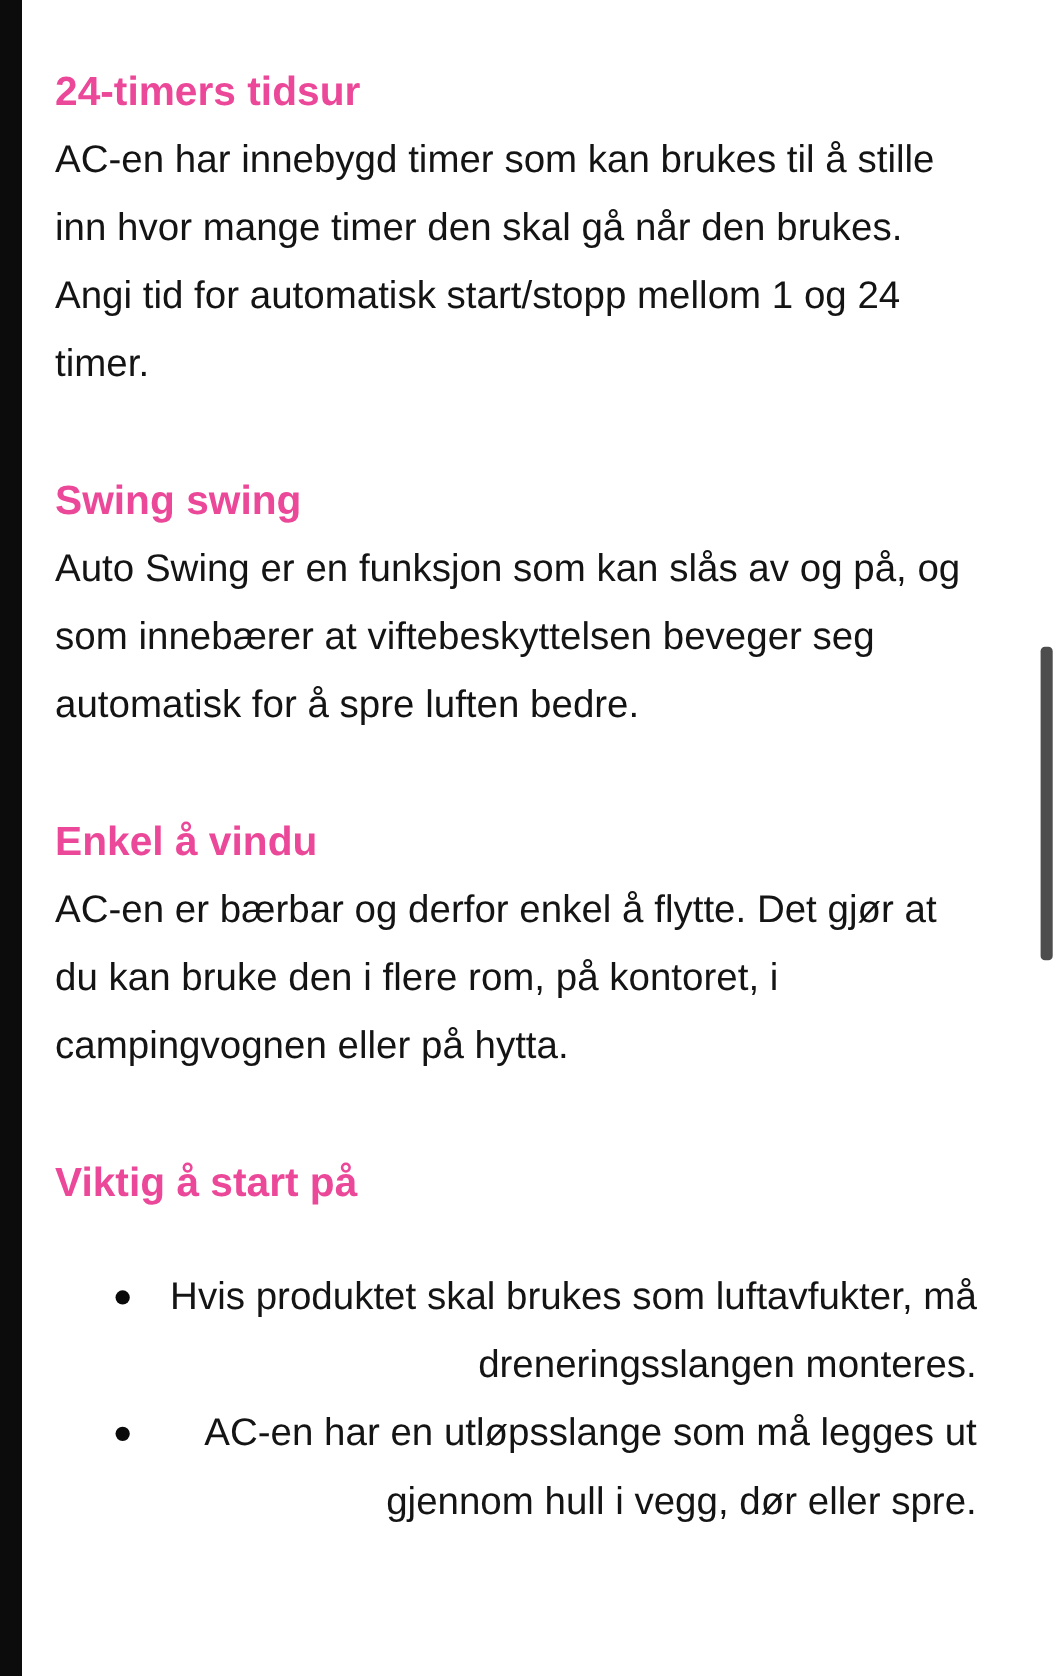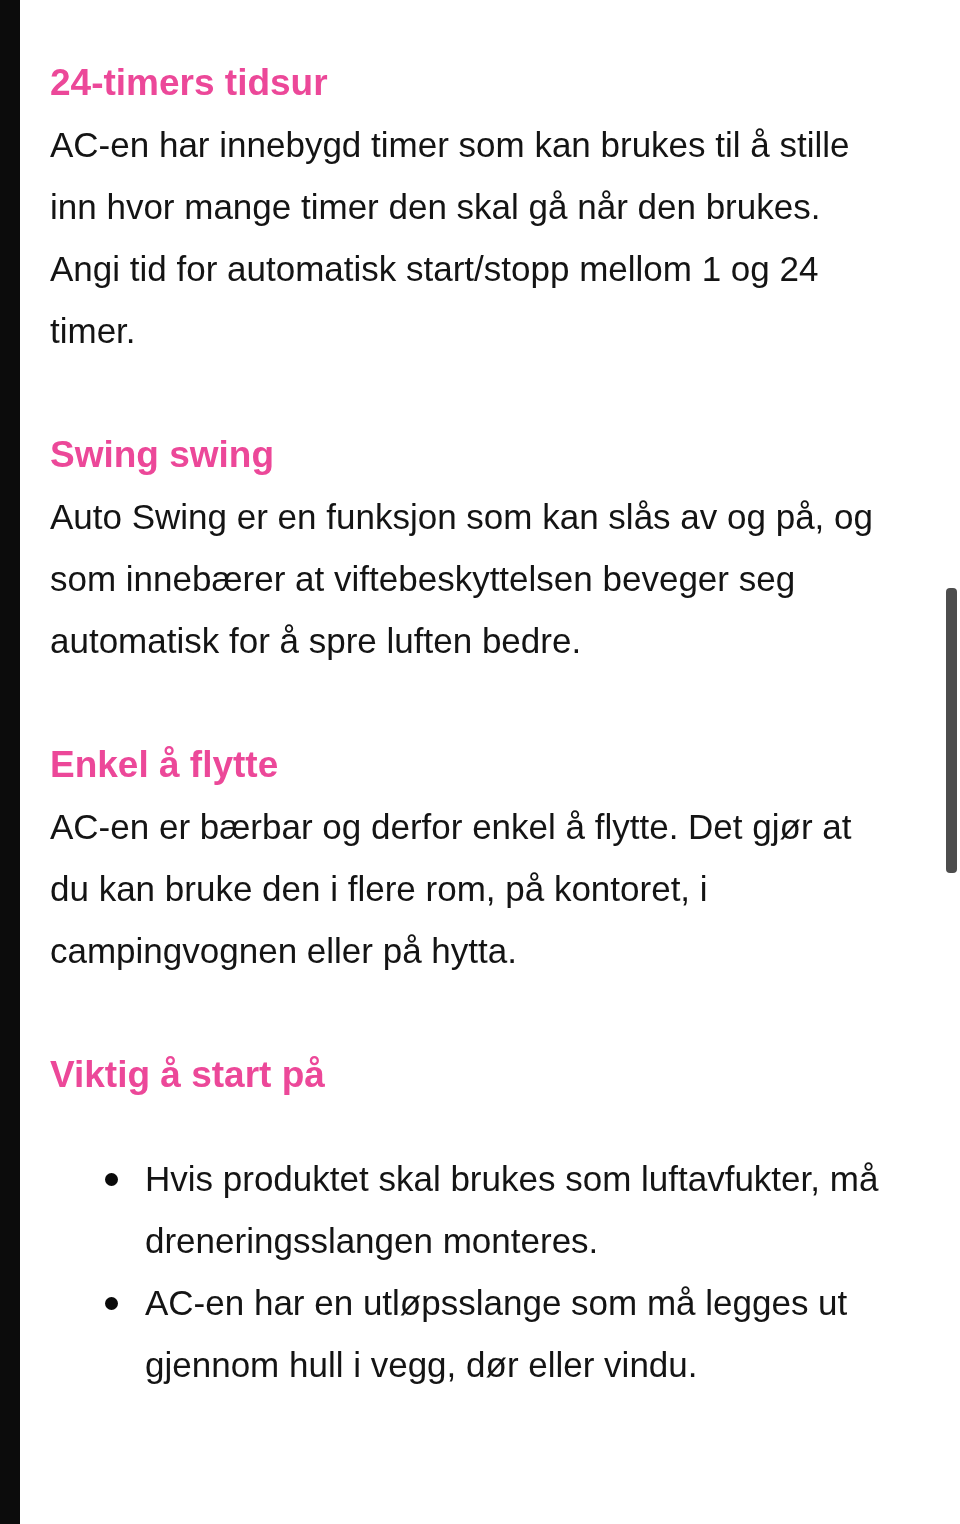--- a/index.html
+++ b/index.html
@@ -36,20 +36,21 @@
     font-size: 37px;
     line-height: 62px;
     font-weight: 700;
     color: #ec4899;
   }
   p { font-weight: 400; }
   ul.bullets {
     list-style: none;
     margin-top: 42px;
     padding-left: 55px;
+    text-align: right;
   }
   ul.bullets li {
     position: relative;
     padding-left: 40px;
   }
   .bullet {
     position: absolute;
     left: 0; top: 25px;
     width: 13px; height: 13px;
     border-radius: 50%;
@@ -68,31 +69,31 @@
     <h2>24-timers tidsur</h2>
     <p>AC-en har innebygd timer som kan brukes til å stille inn hvor mange timer den skal gå når den brukes. Angi tid for automatisk start/stopp mellom 1 og 24 timer.</p>
   </section>
 
   <section>
     <h2>Swing swing</h2>
     <p>Auto Swing er en funksjon som kan slås av og på, og som innebærer at viftebeskyttelsen beveger seg automatisk for å spre luften bedre.</p>
   </section>
 
   <section>
-    <h2>Enkel å flytte</h2>
+    <h2>Enkel å vindu</h2>
     <p>AC-en er bærbar og derfor enkel å flytte. Det gjør at du kan bruke den i flere rom, på kontoret, i campingvognen eller på hytta.</p>
   </section>
 
   <section>
     <h2>Viktig å start på</h2>
     <ul class="bullets">
       <li>
         <span class="bullet"></span>
         <span>Hvis produktet skal brukes som luftavfukter, må dreneringsslangen monteres.</span>
       </li>
       <li>
         <span class="bullet"></span>
-        <span>AC-en har en utløpsslange som må legges ut gjennom hull i vegg, dør eller vindu.</span>
+        <span>AC-en har en utløpsslange som må legges ut gjennom hull i vegg, dør eller spre.</span>
       </li>
     </ul>
   </section>
 
 </main>
 
 </body></html>

